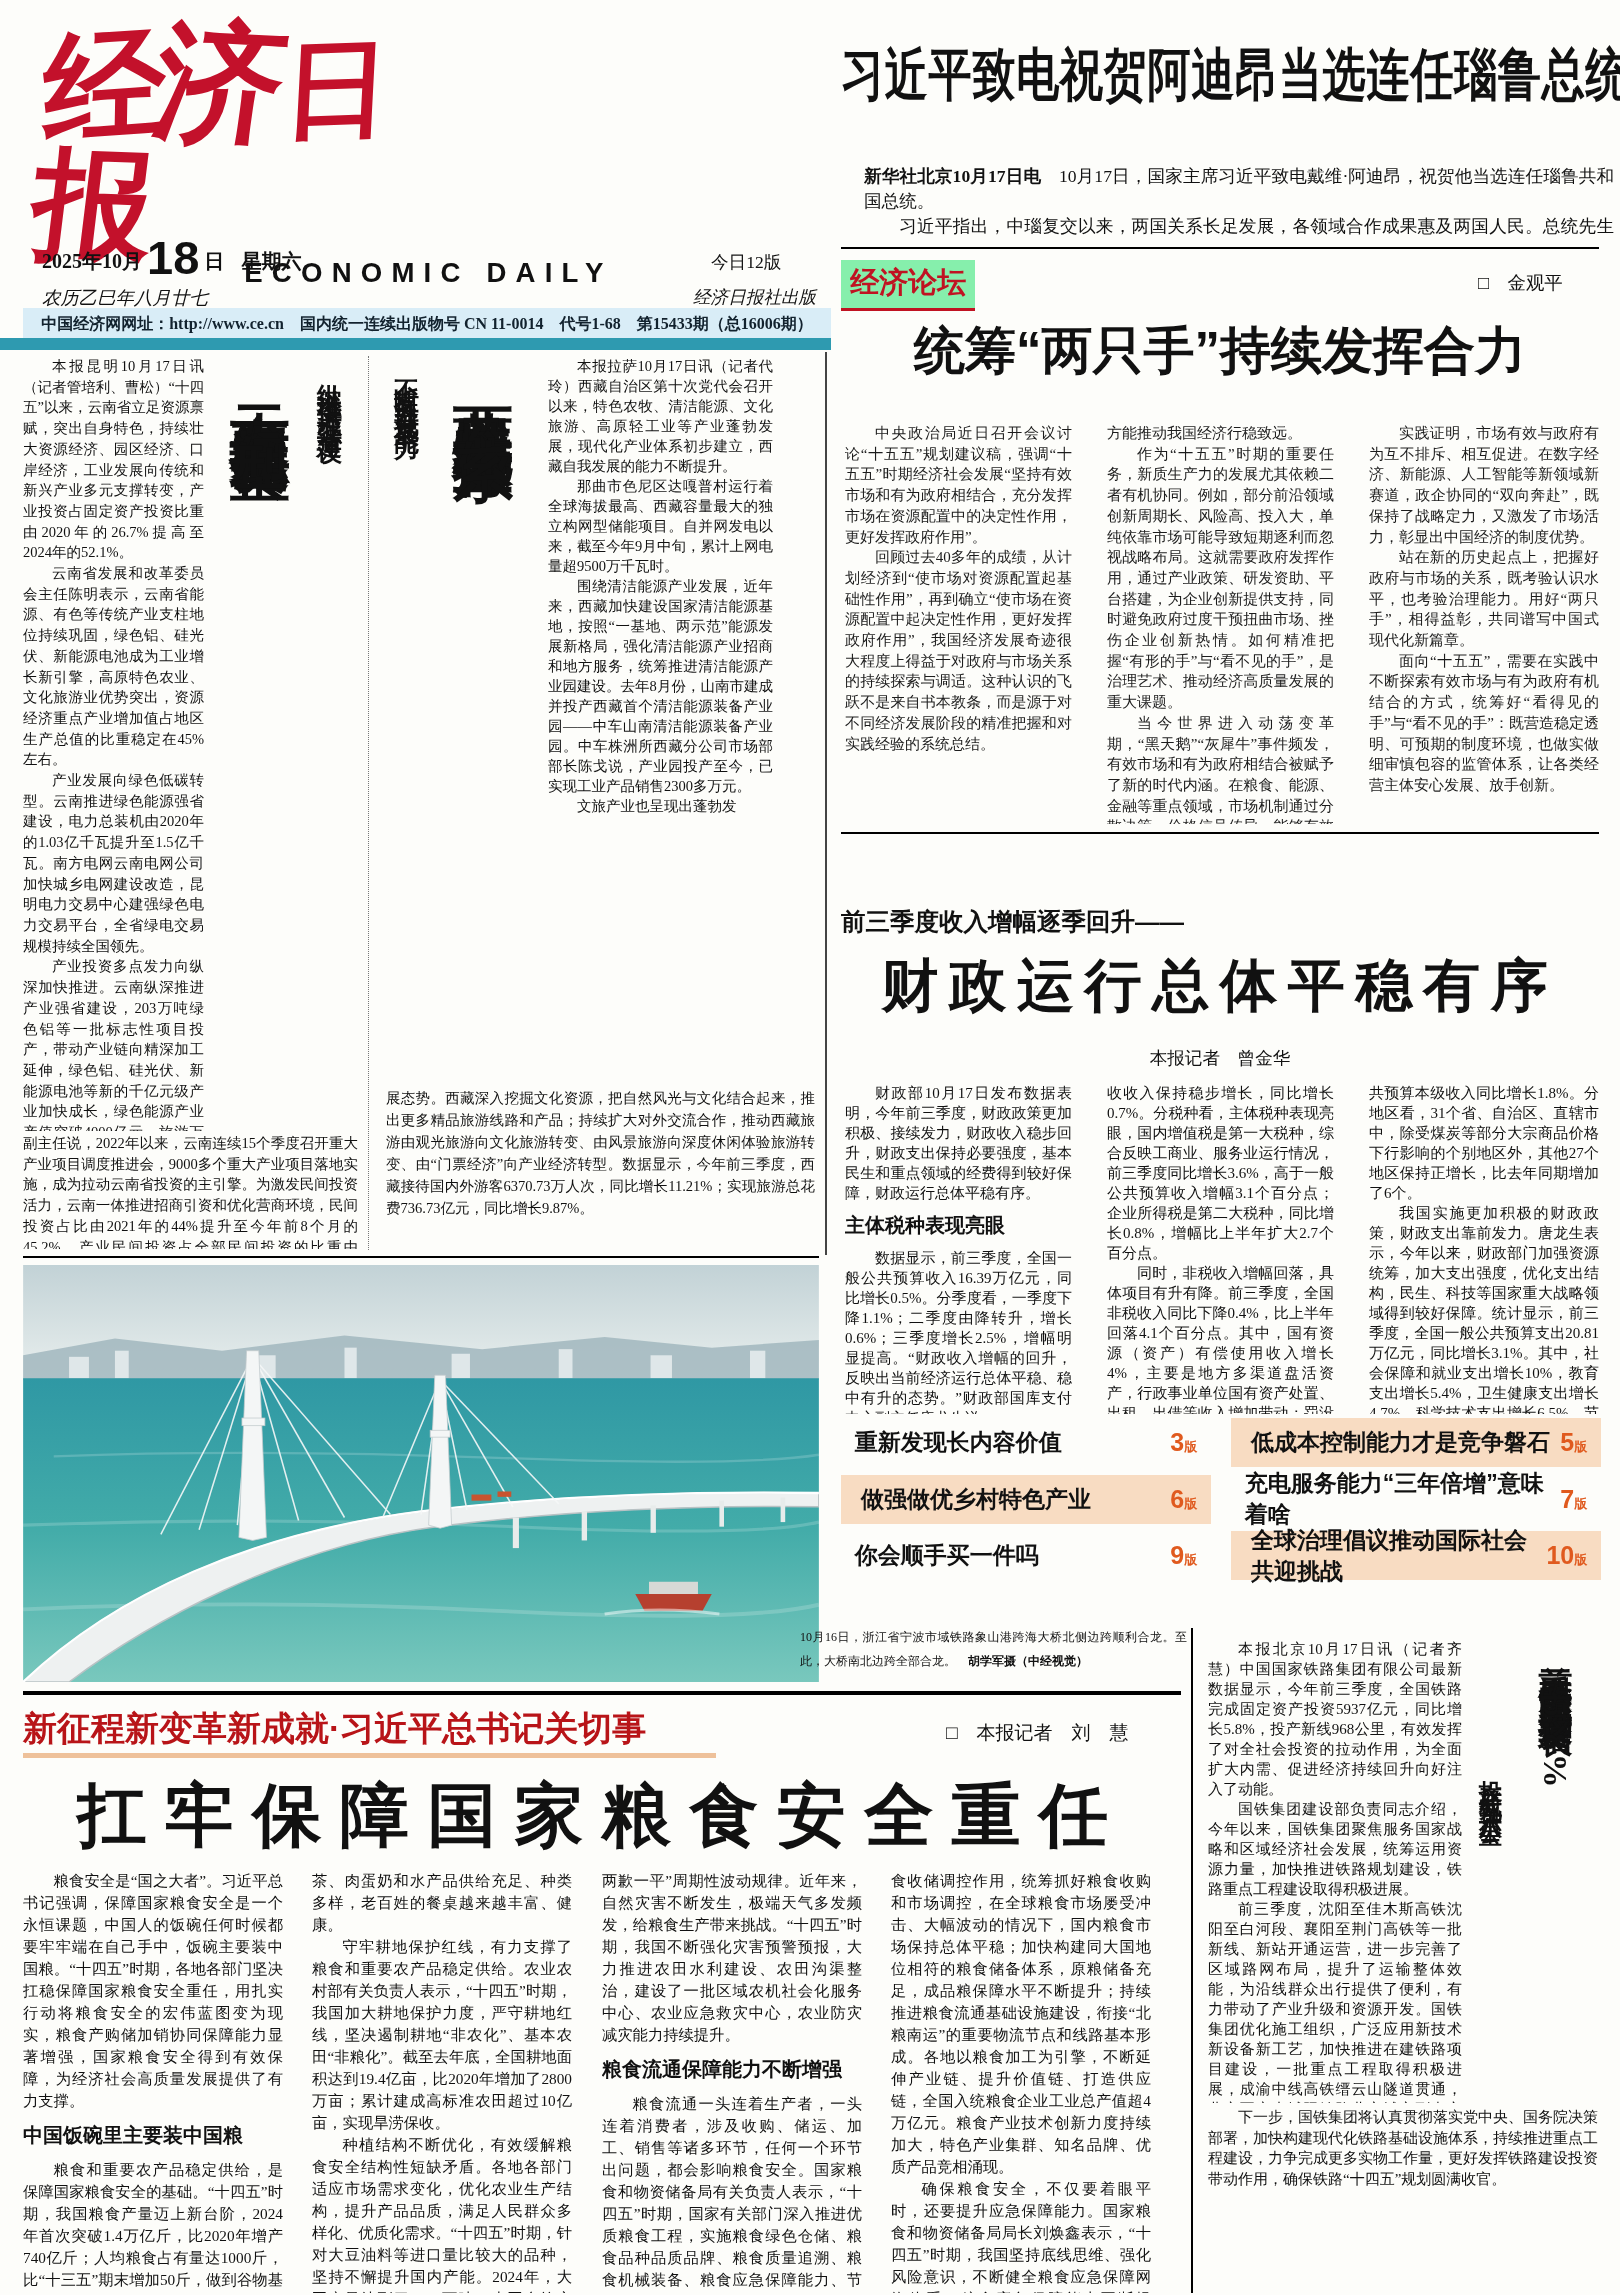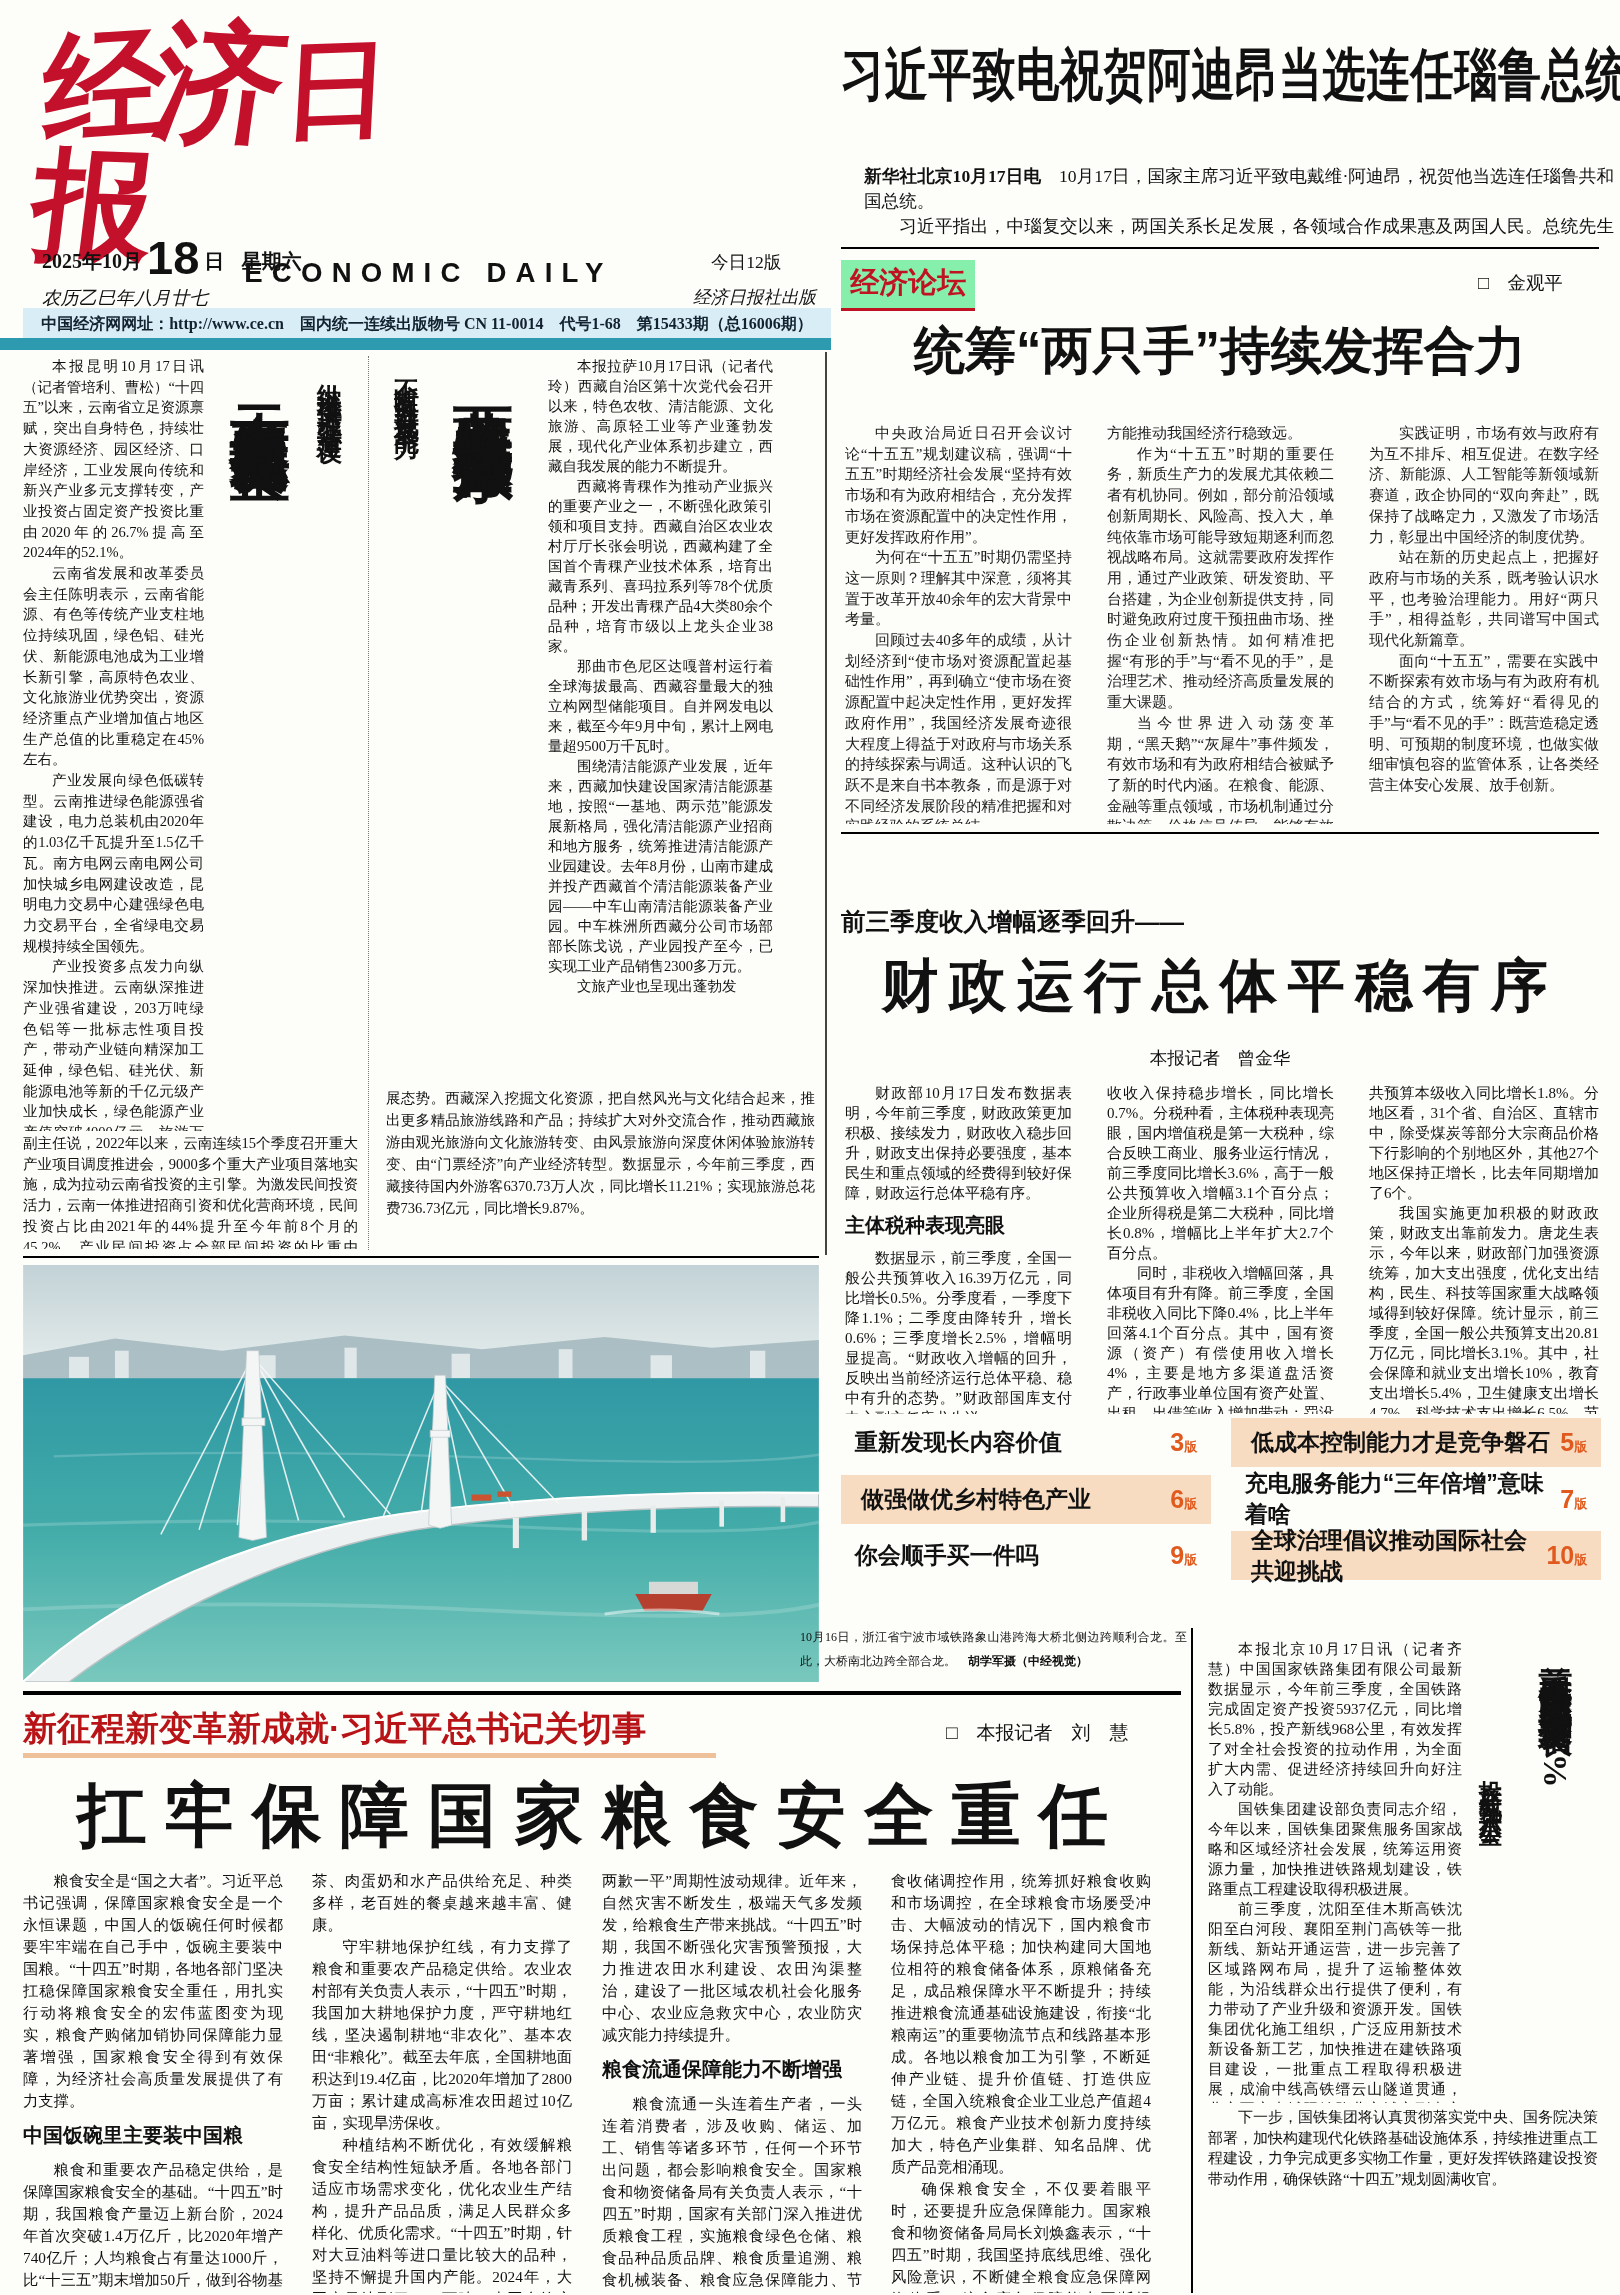--- a/index.html
+++ b/index.html
@@ -64,21 +64,20 @@
     <p class="cont"><b>新华社北京10月17日电</b><span>　10月17日，国家主席习近平致电戴维·阿迪昂，祝贺他当选连任瑙鲁共和国总统。</span></p>
     <p>习近平指出，中瑙复交以来，两国关系长足发展，各领域合作成果惠及两国人民。总统先生领导瑙鲁政府恪守一个中国原则，我对此深表赞赏。我高度重视中瑙关系发展，愿同总统先生一道努力，推动两国关系不断迈上新台阶，更好造福两国人民。</p>
   </div>
   <div class="abs rule" style="left:841px;top:247px;width:758px;height:2.3px;"></div>
 
   <div class="abs forum-label sans" style="left:841px;top:260px;">经济论坛</div>
   <div class="abs" style="left:1478px;top:270px;font-size:18.4px;">□　金观平</div>
   <div class="abs sans center" style="left:841px;top:317px;width:758px;font-size:51px;font-weight:900;">统筹“两只手”持续发挥合力</div>
   <div class="abs copy kai" style="left:845px;top:423px;width:227px;height:401px;font-size:15px;line-height:20.7px;">
       <p>中央政治局近日召开会议讨论“十五五”规划建议稿，强调“十五五”时期经济社会发展“坚持有效市场和有为政府相结合，充分发挥市场在资源配置中的决定性作用，更好发挥政府作用”。</p>
-      <p>为何在“十五五”时期仍需坚持这一原则？理解其中深意，须将其置于改革开放40余年的宏大背景中考量。</p>
       <p>回顾过去40多年的成绩，从计划经济到“使市场对资源配置起基础性作用”，再到确立“使市场在资源配置中起决定性作用，更好发挥政府作用”，我国经济发展奇迹很大程度上得益于对政府与市场关系的持续探索与调适。这种认识的飞跃不是来自书本教条，而是源于对不同经济发展阶段的精准把握和对实践经验的系统总结。</p>
     </div>
   <div class="abs copy kai" style="left:1107px;top:423px;width:227px;height:401px;font-size:15px;line-height:20.7px;">
       <p class="cont">方能推动我国经济行稳致远。</p>
       <p>作为“十五五”时期的重要任务，新质生产力的发展尤其依赖二者有机协同。例如，部分前沿领域创新周期长、风险高、投入大，单纯依靠市场可能导致短期逐利而忽视战略布局。这就需要政府发挥作用，通过产业政策、研发资助、平台搭建，为企业创新提供支持，同时避免政府过度干预扭曲市场、挫伤企业创新热情。如何精准把握“有形的手”与“看不见的手”，是治理艺术、推动经济高质量发展的重大课题。</p>
       <p>当今世界进入动荡变革期，“黑天鹅”“灰犀牛”事件频发，有效市场和有为政府相结合被赋予了新的时代内涵。在粮食、能源、金融等重点领域，市场机制通过分散决策、价格信号传导，能够有效提高资源配置效率、增强经济韧性；而政府则通过宏观调控、底线思维和战略统筹，防范化解重大风险，保障国家安全和发展利益。</p>
     </div>
   <div class="abs copy kai" style="left:1369px;top:423px;width:230px;height:401px;font-size:15px;line-height:20.7px;">
       <p>实践证明，市场有效与政府有为互不排斥、相互促进。在数字经济、新能源、人工智能等新领域新赛道，政企协同的“双向奔赴”，既保持了战略定力，又激发了市场活力，彰显出中国经济的制度优势。</p>
       <p>站在新的历史起点上，把握好政府与市场的关系，既考验认识水平，也考验治理能力。用好“两只手”，相得益彰，共同谱写中国式现代化新篇章。</p>
@@ -151,21 +150,20 @@
   <div class="abs copy" style="left:23px;top:1133px;width:335px;height:116px;font-size:14.5px;line-height:20.7px;">
       <p class="cont">副主任说，2022年以来，云南连续15个季度召开重大产业项目调度推进会，9000多个重大产业项目落地实施，成为拉动云南省投资的主引擎。为激发民间投资活力，云南一体推进招商引资和优化营商环境，民间投资占比由2021年的44%提升至今年前8个月的45.2%，产业民间投资占全部民间投资的比重由42.6%提升至67.5%。</p>
     </div>
 
   <div class="abs" style="left:368px;top:356px;height:894px;border-left:1.5px dotted #777;"></div>
 
   <div class="abs vert" style="left:386px;top:360px;width:41px;height:360px;font-size:25px;font-weight:700;letter-spacing:6.1px;line-height:41px;">不断提升自我发展能力</div>
   <div class="abs vert headline-v" style="left:439px;top:360px;width:87px;height:758px;font-size:60px;letter-spacing:3.1px;line-height:87px;">西藏立足特色培育产业体系</div>
   <div class="abs copy" style="left:548px;top:356px;width:225px;height:729px;font-size:14.5px;line-height:20px;">
       <p>本报拉萨10月17日讯（记者代玲）西藏自治区第十次党代会召开以来，特色农牧、清洁能源、文化旅游、高原轻工业等产业蓬勃发展，现代化产业体系初步建立，西藏自我发展的能力不断提升。</p>
-      <p>西藏将青稞作为推动产业振兴的重要产业之一，不断强化政策引领和项目支持。西藏自治区农业农村厅厅长张会明说，西藏构建了全国首个青稞产业技术体系，培育出藏青系列、喜玛拉系列等78个优质品种；开发出青稞产品4大类80余个品种，培育市级以上龙头企业38家。</p>
       <p>那曲市色尼区达嘎普村运行着全球海拔最高、西藏容量最大的独立构网型储能项目。自并网发电以来，截至今年9月中旬，累计上网电量超9500万千瓦时。</p>
       <p>围绕清洁能源产业发展，近年来，西藏加快建设国家清洁能源基地，按照“一基地、两示范”能源发展新格局，强化清洁能源产业招商和地方服务，统筹推进清洁能源产业园建设。去年8月份，山南市建成并投产西藏首个清洁能源装备产业园——中车山南清洁能源装备产业园。中车株洲所西藏分公司市场部部长陈戈说，产业园投产至今，已实现工业产品销售2300多万元。</p>
       <p>文旅产业也呈现出蓬勃发</p>
     </div>
   <div class="abs copy" style="left:386px;top:1087px;width:429px;height:162px;font-size:14.5px;line-height:22px;">
       <p class="cont">展态势。西藏深入挖掘文化资源，把自然风光与文化结合起来，推出更多精品旅游线路和产品；持续扩大对外交流合作，推动西藏旅游由观光旅游向文化旅游转变、由风景旅游向深度休闲体验旅游转变、由“门票经济”向产业经济转型。数据显示，今年前三季度，西藏接待国内外游客6370.73万人次，同比增长11.21%；实现旅游总花费736.73亿元，同比增长9.87%。</p>
     </div>
 
   <div class="abs" style="left:825px;top:352px;width:1.5px;height:903px;background:#444;"></div>
   <div class="abs rule" style="left:23px;top:1256px;width:796px;height:1.5px;"></div>

